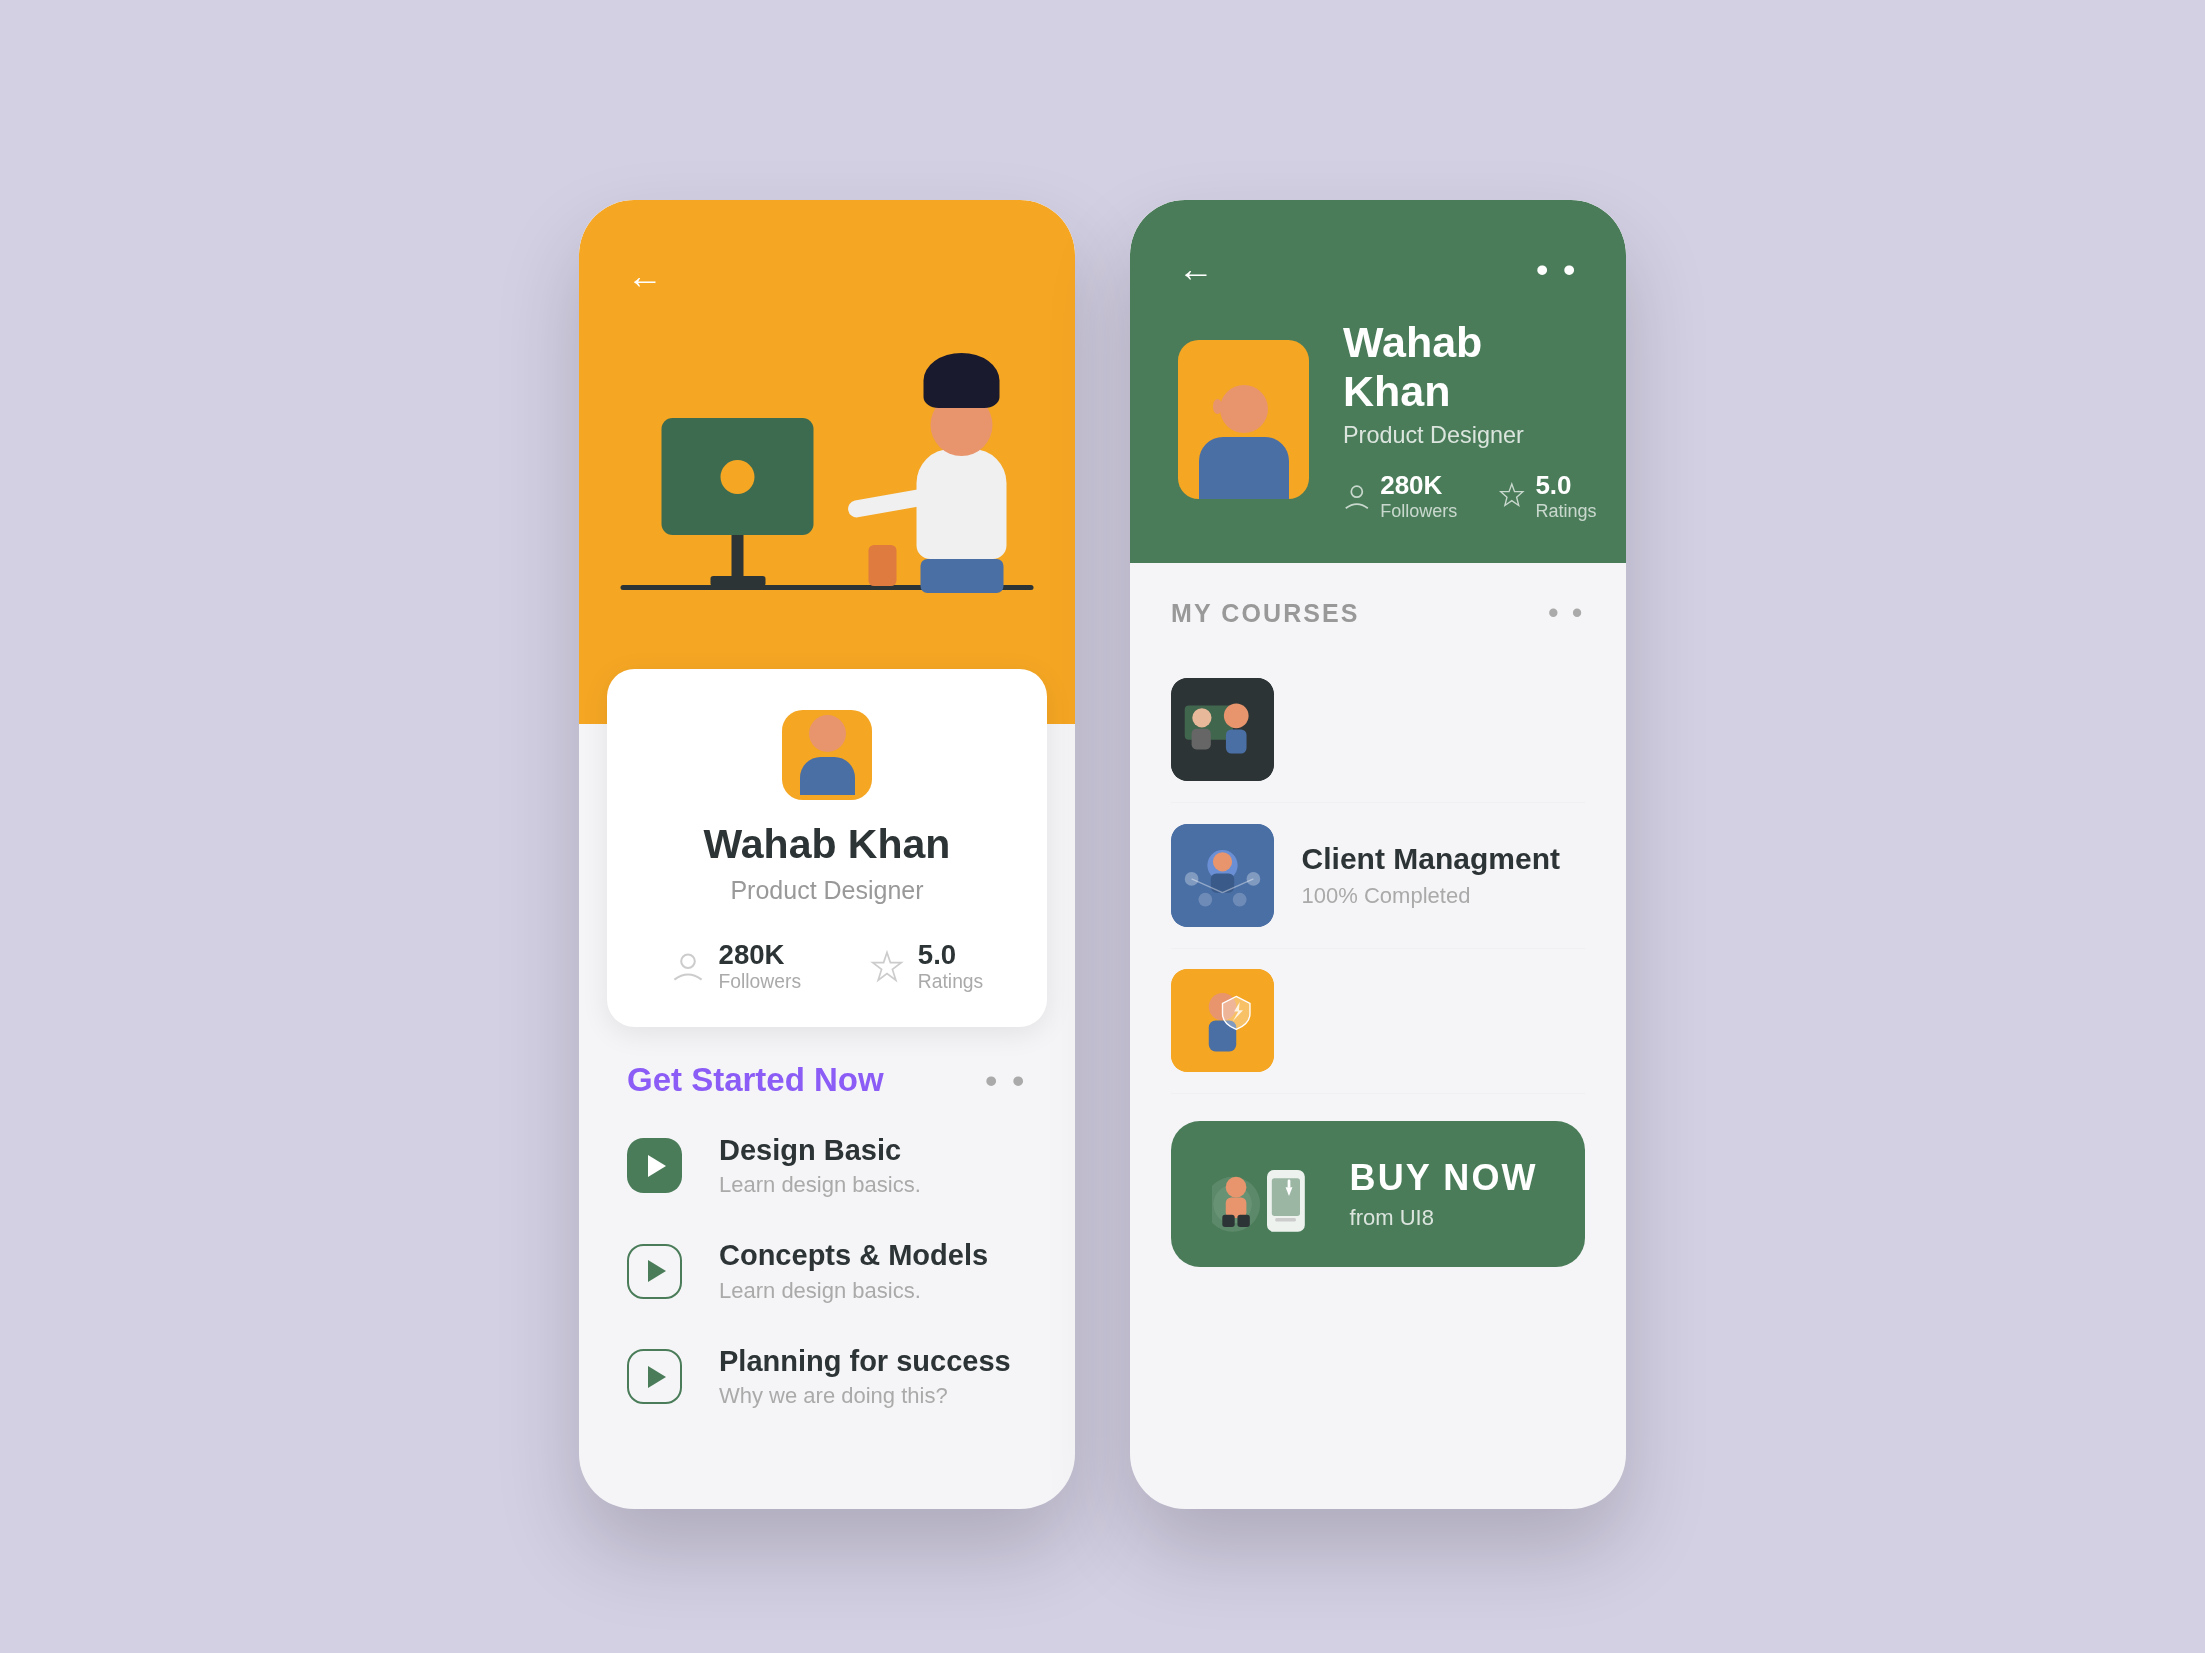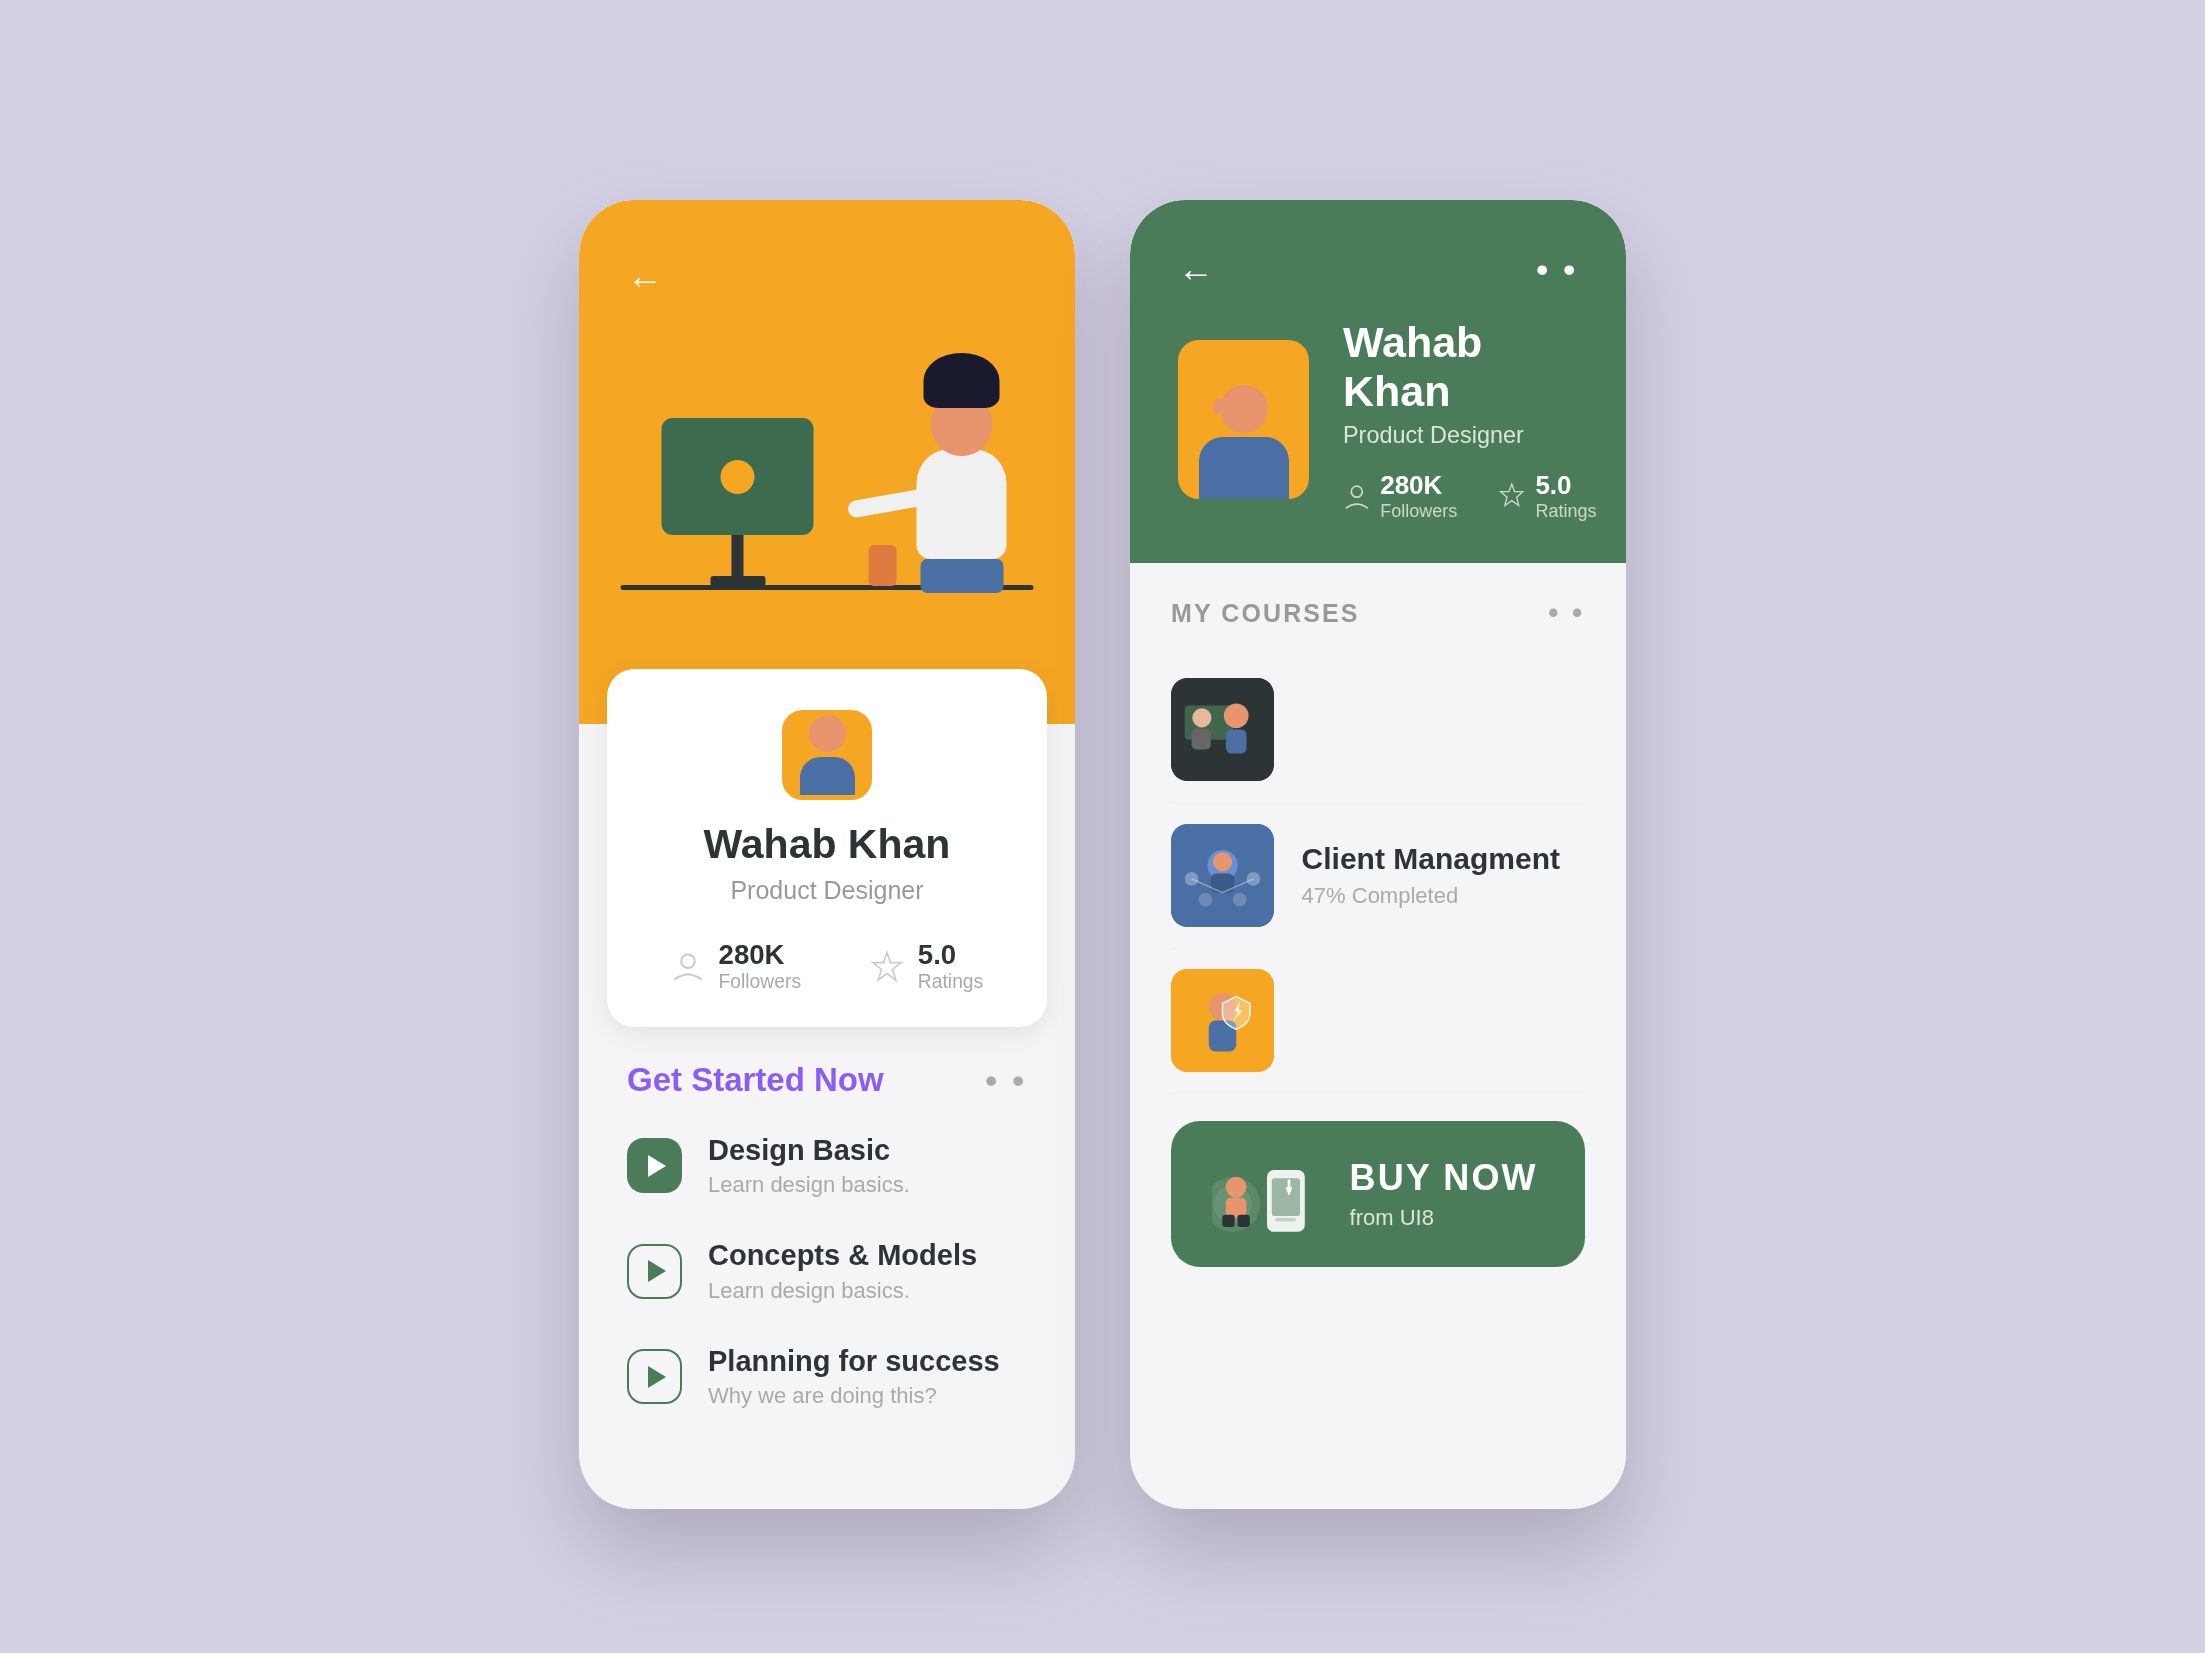--- a/index.html
+++ b/index.html
@@ -136,21 +136,21 @@
     .more-dots {
       font-size: 34px;
       color: #aaa;
       letter-spacing: 2.8px;
       font-weight: 700;
     }
 
     .course-item {
       display: flex;
       align-items: flex-start;
-      gap: 26px;
+      gap: 37px;
       margin-bottom: 41px;
     }
     .course-play-btn {
       width: 55px;
       height: 55px;
       background: #4a7c59;
       border-radius: 16.5px;
       display: flex;
       align-items: center;
       justify-content: center;
@@ -535,21 +535,21 @@
             <circle cx="30" cy="80" r="10" fill="rgba(255,255,255,0.3)"></circle>
             <circle cx="120" cy="80" r="10" fill="rgba(255,255,255,0.3)"></circle>
             <circle cx="50" cy="110" r="10" fill="rgba(255,255,255,0.2)"></circle>
             <circle cx="100" cy="110" r="10" fill="rgba(255,255,255,0.2)"></circle>
             <line x1="75" y1="100" x2="30" y2="80" stroke="rgba(255,255,255,0.4)" stroke-width="2"></line>
             <line x1="75" y1="100" x2="120" y2="80" stroke="rgba(255,255,255,0.4)" stroke-width="2"></line>
           </svg>
         </div>
         <div class="course-card-info">
           <div class="course-card-title">Client Managment</div>
-          <div class="course-card-status">47% Completed</div>
+          <div class="course-card-status">100% Completed</div>
         </div>
       </div>
 
       <div class="course-card">
         <div class="course-thumb thumb-security">
           <svg width="103" height="103" viewBox="0 0 150 150">
             <rect width="150" height="150" rx="24" fill="#f5a623"></rect>
 
             <circle cx="75" cy="55" r="20" fill="#e8956d"></circle>
             <rect x="55" y="75" width="40" height="45" rx="10" fill="#4a6fa5"></rect>

